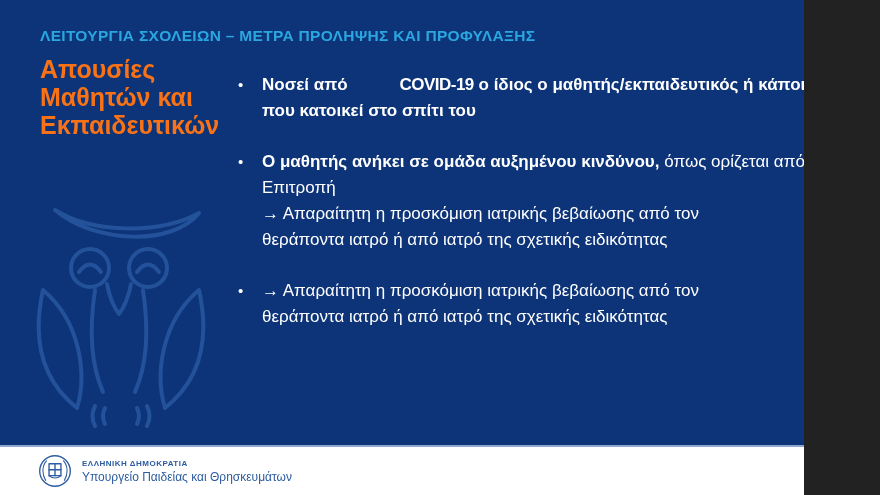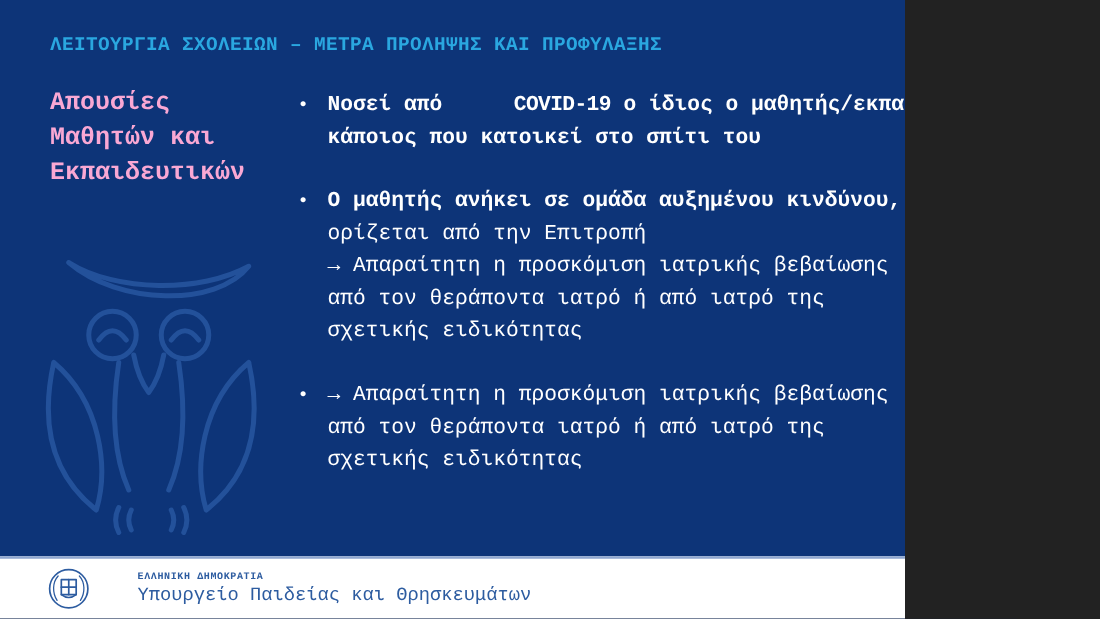--- a/index.html
+++ b/index.html
@@ -1,55 +1,55 @@
 <!DOCTYPE html>
 <html lang="el"><head>
 <meta charset="utf-8">
 <style>
   * { margin:0; padding:0; box-sizing:border-box; }
   html,body { background:#222; }
   .slide {
     position:relative;
-    width:724px; height:495px;
+    width:804px; height:495px;
     background:#0d3478;
     overflow:hidden;
-    font-family:Liberation Mono, monospace;
+    font-family:Liberation Sans, sans-serif;
   }
   .header-title {
     position:absolute; left:40px; top:27px;
     font-size:15.5px; font-weight:bold; letter-spacing:0.3px;
     color:#2aa7e0;
     white-space:nowrap;
   }
   .section-heading {
-    position:absolute; left:40px; top:69px; width:172px;
-    font-size:20px; font-weight:bold; line-height:28px;
-    color:#f9a8d4;
+    position:absolute; left:40px; top:55px; width:172px;
+    font-size:25px; font-weight:bold; line-height:28px;
+    color:#f97316;
   }
   .owl { position:absolute; left:33px; top:200px; opacity:0.75; }
   .content {
     position:absolute; left:238px; top:72px; width:600px;
     color:#ffffff; font-size:17px; line-height:26px;
   }
   .bullet { display:flex; margin-bottom:25px; }
   .dot { flex:0 0 24px; font-size:15px; line-height:26px; color:#ffffff; }
   .btext { flex:1; }
   .run-bold { font-weight:bold; }
   .run-regular { font-weight:normal; }
   .covid { font-weight:bold; letter-spacing:-0.5px;margin-left:47px; }
   .note { font-weight:normal; max-width:468px; }
   .footer {
     position:absolute; left:0; bottom:0; width:880px; height:50px;
     background:#ffffff; border-top:2px solid #8fa7d0;
-    display:flex; align-items:center; padding-left:38px;gap:28px;
+    display:flex; align-items:center; padding-left:38px;
   }
   .emblem { width:34px; height:34px; flex:none; }
   .footer-text { margin-left:10px; color:#2d5ca0; }
   .org { font-size:8px; font-weight:bold; letter-spacing:0.5px; }
-  .ministry { font-size:15px; margin-top:2px; }
+  .ministry { font-size:12px; margin-top:2px; }
 </style>
 </head>
 <body>
 
 <div class="slide">
 
   <div class="header-title">ΛΕΙΤΟΥΡΓΙΑ ΣΧΟΛΕΙΩΝ – ΜΕΤΡΑ ΠΡΟΛΗΨΗΣ ΚΑΙ ΠΡΟΦΥΛΑΞΗΣ</div>
 
   <div class="section-heading">Απουσίες Μαθητών και Εκπαιδευτικών</div>
 

